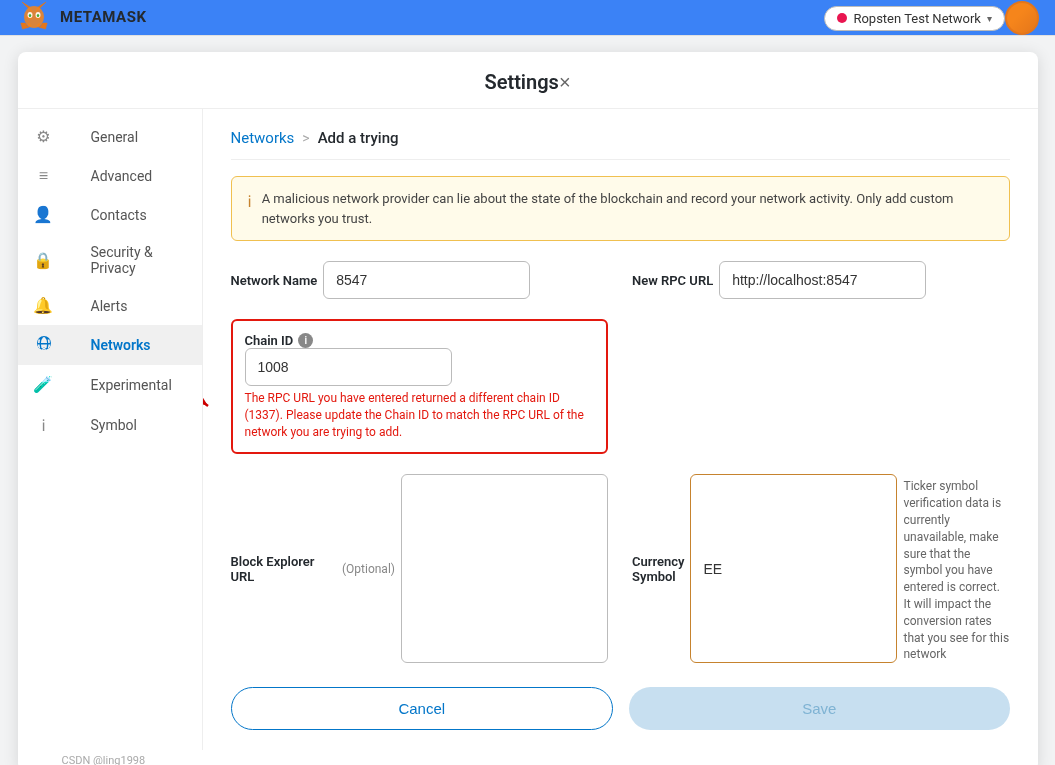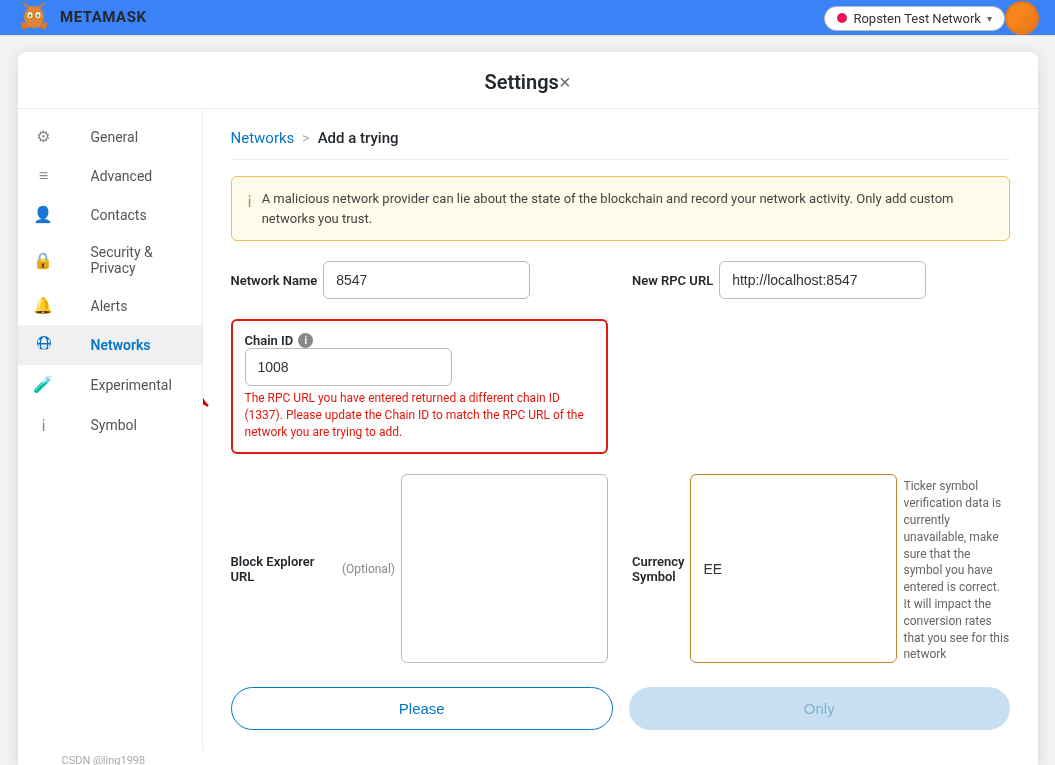--- a/index.html
+++ b/index.html
@@ -453,20 +453,20 @@
         </div>
 
         <div class="form-group">
           <label class="form-label">Currency Symbol</label>
           <input class="form-input currency-input" type="text" value="EE" style="">
           <p class="currency-hint">Ticker symbol verification data is currently unavailable, make sure that the symbol you have entered is correct. It will impact the conversion rates that you see for this network</p>
         </div>
       </div>
 
       <div class="form-actions">
-        <button class="btn-cancel">Please</button>
-        <button class="btn-save" disabled="">Only</button>
+        <button class="btn-cancel">Cancel</button>
+        <button class="btn-save" disabled="">Save</button>
       </div>
     </div>
   </div>
 
   <div class="watermark">CSDN @ling1998</div>
 </div>
 
 </body></html>

